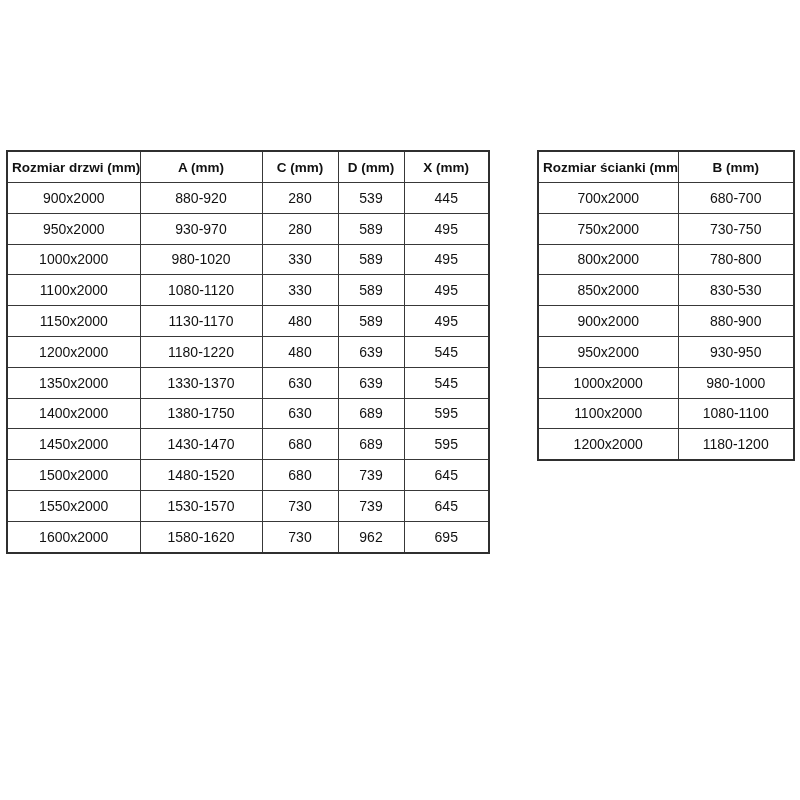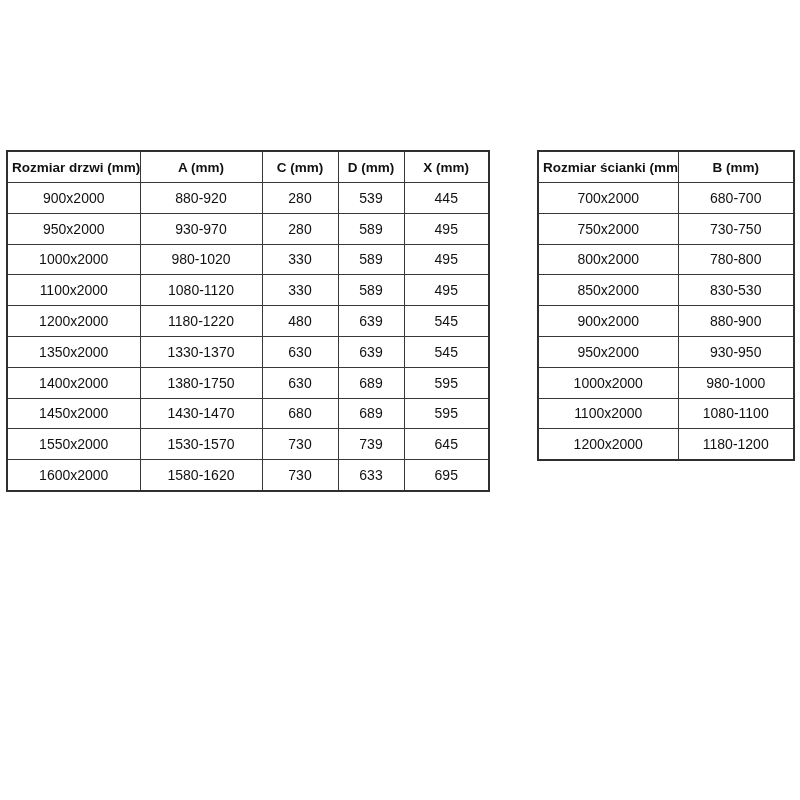--- a/index.html
+++ b/index.html
@@ -107,20 +107,27 @@
         <td>495</td>
       </tr>
       <tr>
         <td>1100x2000</td>
         <td>1080-1120</td>
         <td>330</td>
         <td>589</td>
         <td>495</td>
       </tr>
       <tr>
+        <td>1150x2000</td>
+        <td>1130-1170</td>
+        <td>480</td>
+        <td>589</td>
+        <td>495</td>
+      </tr>
+      <tr>
         <td>1200x2000</td>
         <td>1180-1220</td>
         <td>480</td>
         <td>639</td>
         <td>545</td>
       </tr>
       <tr>
         <td>1350x2000</td>
         <td>1330-1370</td>
         <td>630</td>
@@ -135,31 +142,38 @@
         <td>595</td>
       </tr>
       <tr>
         <td>1450x2000</td>
         <td>1430-1470</td>
         <td>680</td>
         <td>689</td>
         <td>595</td>
       </tr>
       <tr>
+        <td>1500x2000</td>
+        <td>1480-1520</td>
+        <td>680</td>
+        <td>739</td>
+        <td>645</td>
+      </tr>
+      <tr>
         <td>1550x2000</td>
         <td>1530-1570</td>
         <td>730</td>
         <td>739</td>
         <td>645</td>
       </tr>
       <tr>
         <td>1600x2000</td>
         <td>1580-1620</td>
         <td>730</td>
-        <td>633</td>
+        <td>962</td>
         <td>695</td>
       </tr>
     </tbody>
 </table>
 
 <table id="walls-table" class="spec-table">
   <colgroup>
     <col class="c0">
       <col class="c1">
   </colgroup>

